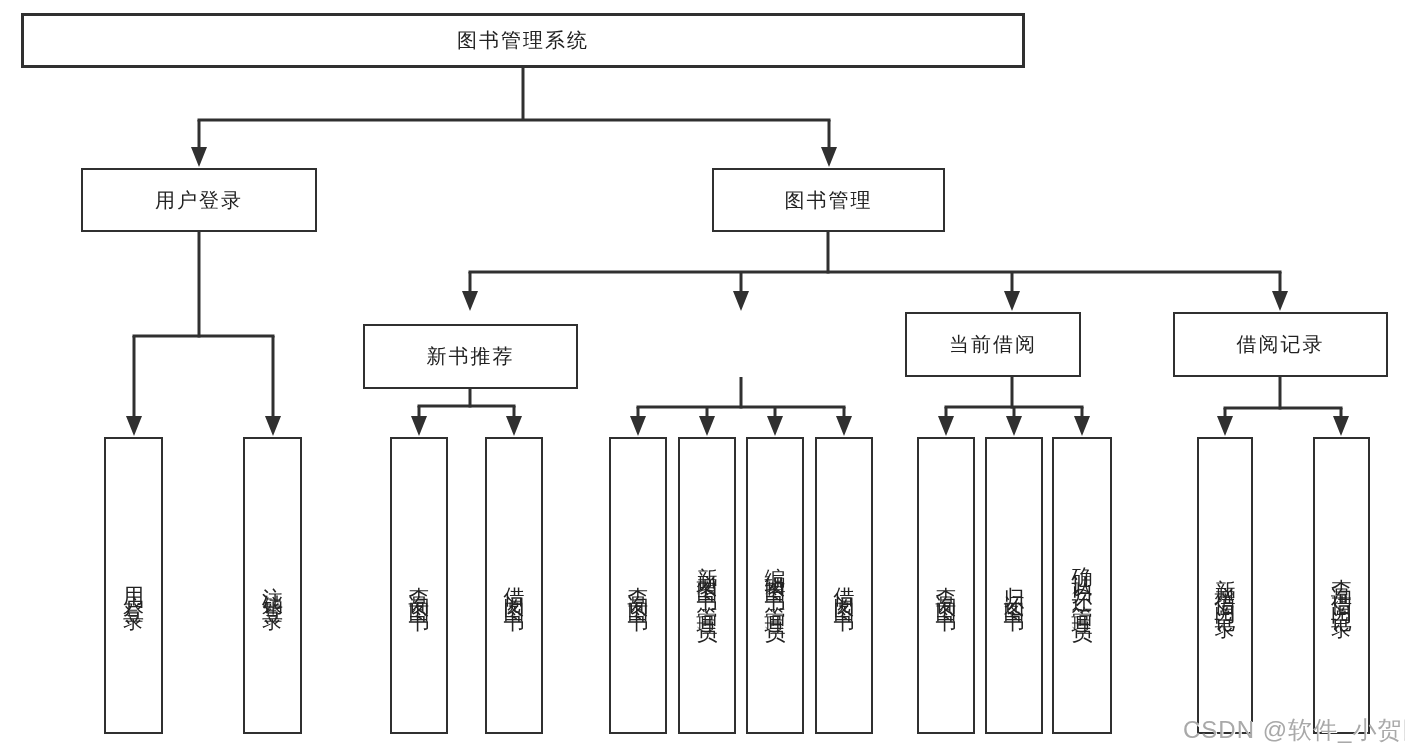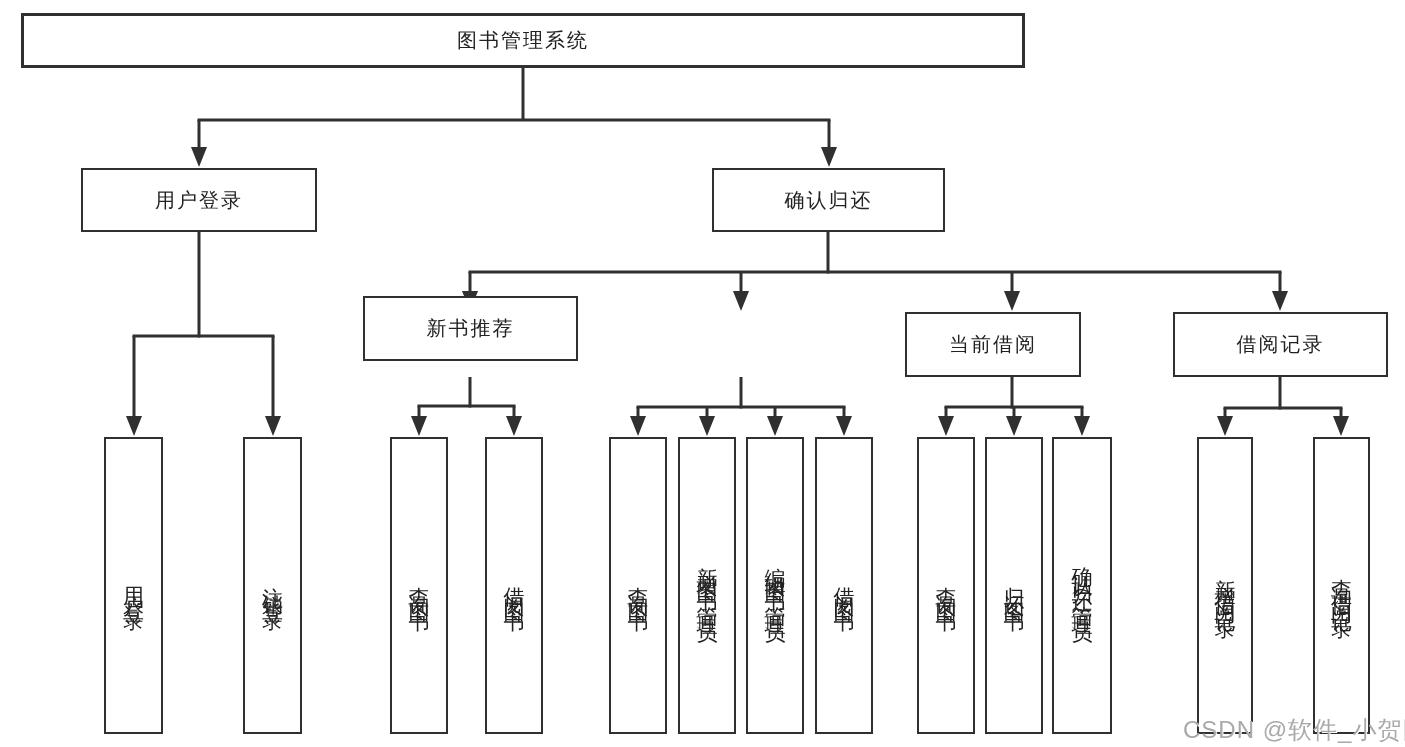--- a/index.html
+++ b/index.html
@@ -123,24 +123,24 @@
   </svg>
 
   <div class="box" style="left:21px; top:13px; width:1004px; height:55px; border-width:3px;">
     <span class="hlabel">图书管理系统</span>
   </div>
 
   <div class="box" style="left:81px; top:168px; width:236px; height:64px;">
     <span class="hlabel">用户登录</span>
   </div>
   <div class="box" style="left:712px; top:168px; width:233px; height:64px;">
-    <span class="hlabel">确认归还</span>
+    <span class="hlabel">图书管理</span>
   </div>
 
-  <div class="box" style="left:363px; top:296px; width:215px; height:65px;">
+  <div class="box" style="left:363px; top:324px; width:215px; height:65px;">
     <span class="hlabel">新书推荐</span>
   </div>
   <div class="box" style="left:905px; top:312px; width:176px; height:65px;">
     <span class="hlabel">当前借阅</span>
   </div>
   <div class="box" style="left:1173px; top:312px; width:215px; height:65px;">
     <span class="hlabel">借阅记录</span>
   </div>
 
   <div class="box" style="left:104px; top:437px; width:59px; height:297px;">

